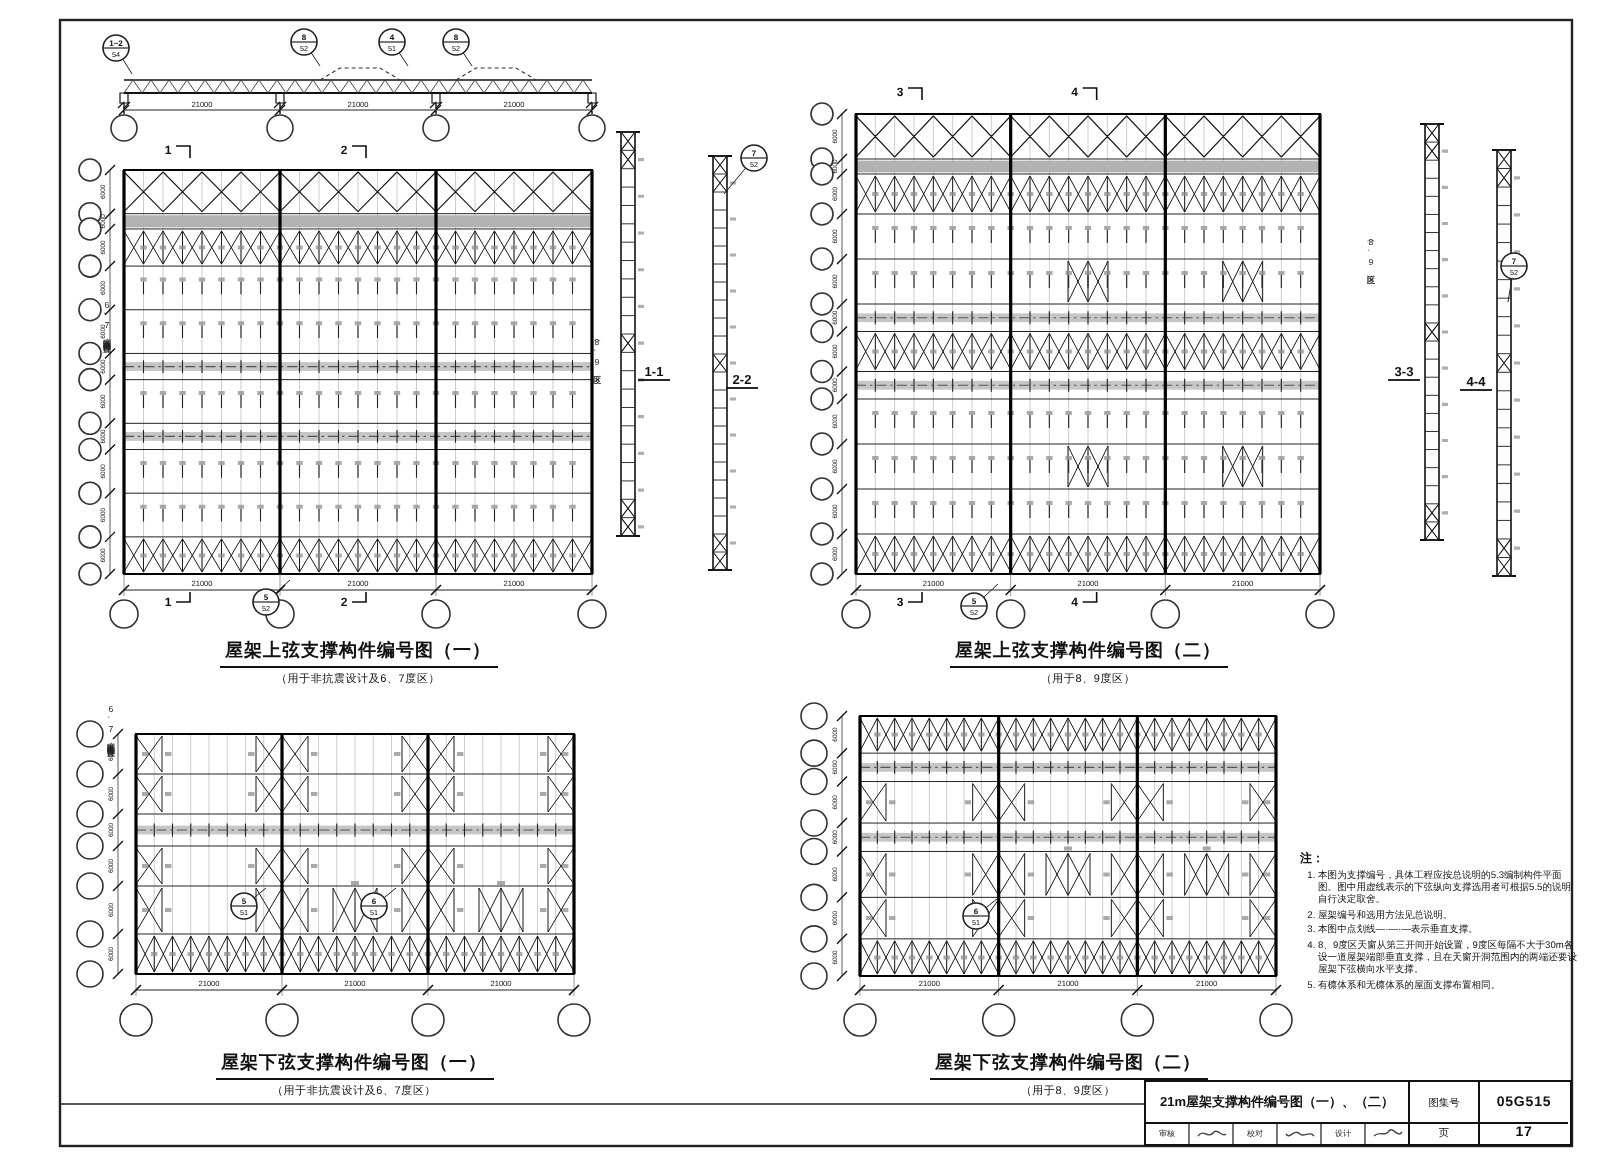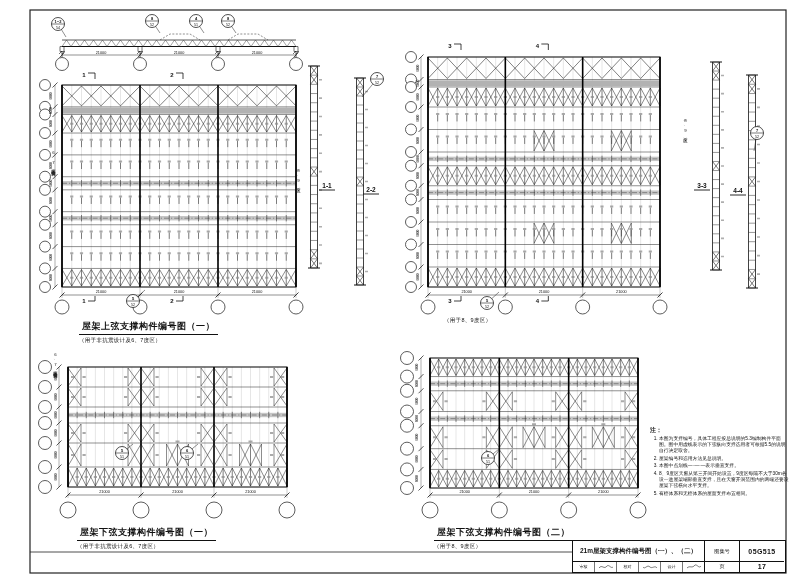--- a/index.html
+++ b/index.html
@@ -1,20 +1,20 @@
 <!DOCTYPE html>
 <html><head>
 <meta charset="utf-8">
 <style>
   html,body{margin:0;padding:0;background:#e9e9e9}
   .sheet{position:relative;width:800px;height:580px;background:#ffffff;
          font-family:"Liberation Sans","DejaVu Sans",sans-serif;color:#111;overflow:hidden}
   .abs{position:absolute}
   svg.cv{position:absolute;left:0;top:0}
-  .ptitle{text-align:left}
+  .ptitle{text-align:center}
   .ptitle .t1{display:inline-block;font-weight:bold;font-size:9px;letter-spacing:.5px;
               border-bottom:1.5px solid #111;padding:0 3px 1px}
   .ptitle .t2{font-size:5.5px;margin-top:2px;letter-spacing:.3px}
   .vtext{writing-mode:vertical-rl;text-orientation:upright;font-size:4.3px;color:#222;letter-spacing:.4px}
   .notes{width:140px;font-size:4.8px;line-height:1.28;color:#111}
   .notes .nh{font-size:6px;font-weight:bold;margin:0 0 1px 0}
   .notes ol{margin:0;padding-left:9px}
   .notes li{margin-bottom:1.5px}
   .tb{left:572px;top:540px;width:214px;height:33px;border:1.3px solid #111;box-sizing:border-box;
       display:grid;grid-template-columns:131px 35px 45px;grid-template-rows:20px 10.5px;background:#fff}
@@ -340,20 +340,21 @@
         <text x="757" y="131.8" font-size="4" text-anchor="middle" fill="#111" font-weight="bold">7</text>
         <text x="757" y="137.6" font-size="3.6" text-anchor="middle" fill="#111">52</text>
       </g>
     </svg>
 
   <div class="abs ptitle" style="left:79px;top:315px;width:200px">
     <span class="t1">屋架上弦支撑构件编号图（一）</span>
     <div class="t2">（用于非抗震设计及6、7度区）</div>
   </div>
   <div class="abs ptitle" style="left:444px;top:315px;width:200px">
+    <span class="t1">屋架上弦支撑构件编号图（二）</span>
     <div class="t2">（用于8、9度区）</div>
   </div>
   <div class="abs ptitle" style="left:434px;top:521px;width:200px">
     <span class="t1">屋架下弦支撑构件编号图（二）</span>
     <div class="t2">（用于8、9度区）</div>
   </div>
   <div class="abs ptitle" style="left:77px;top:521px;width:200px">
     <span class="t1">屋架下弦支撑构件编号图（一）</span>
     <div class="t2">（用于非抗震设计及6、7度区）</div>
   </div>

